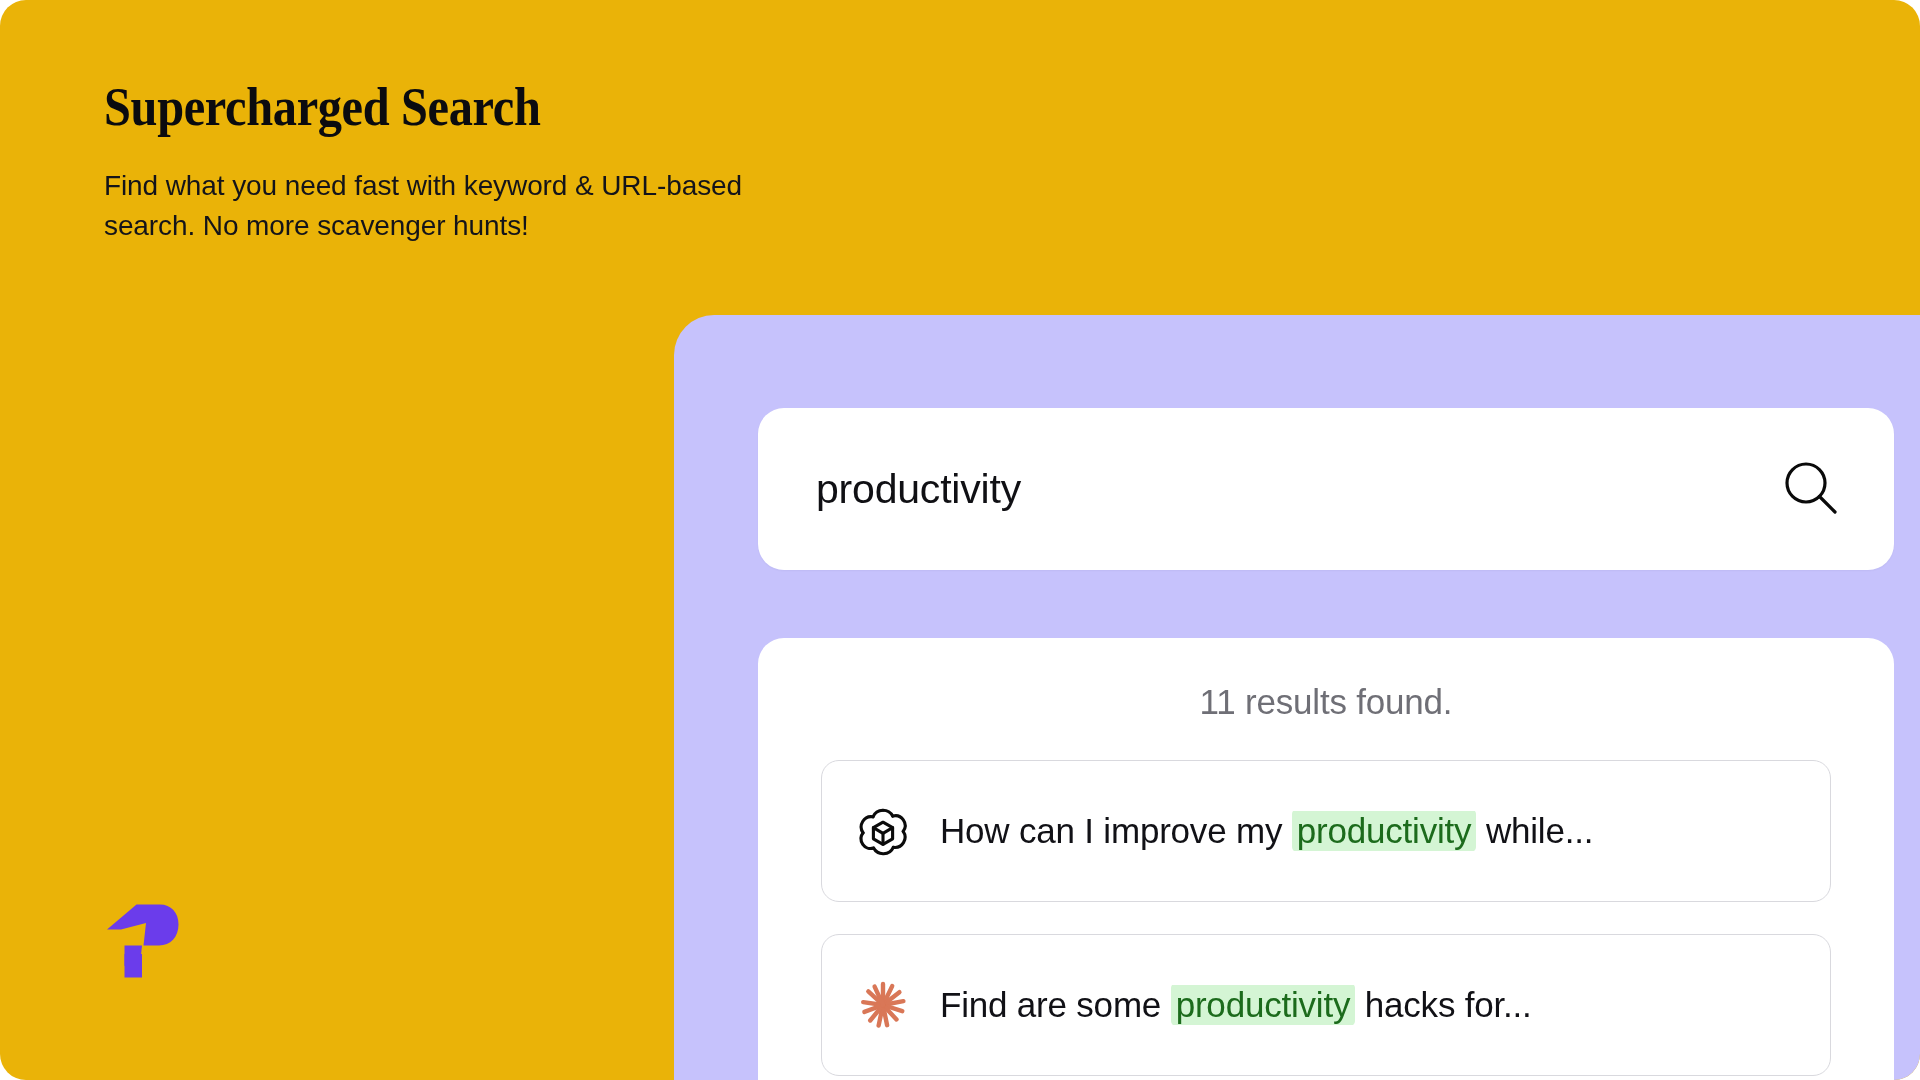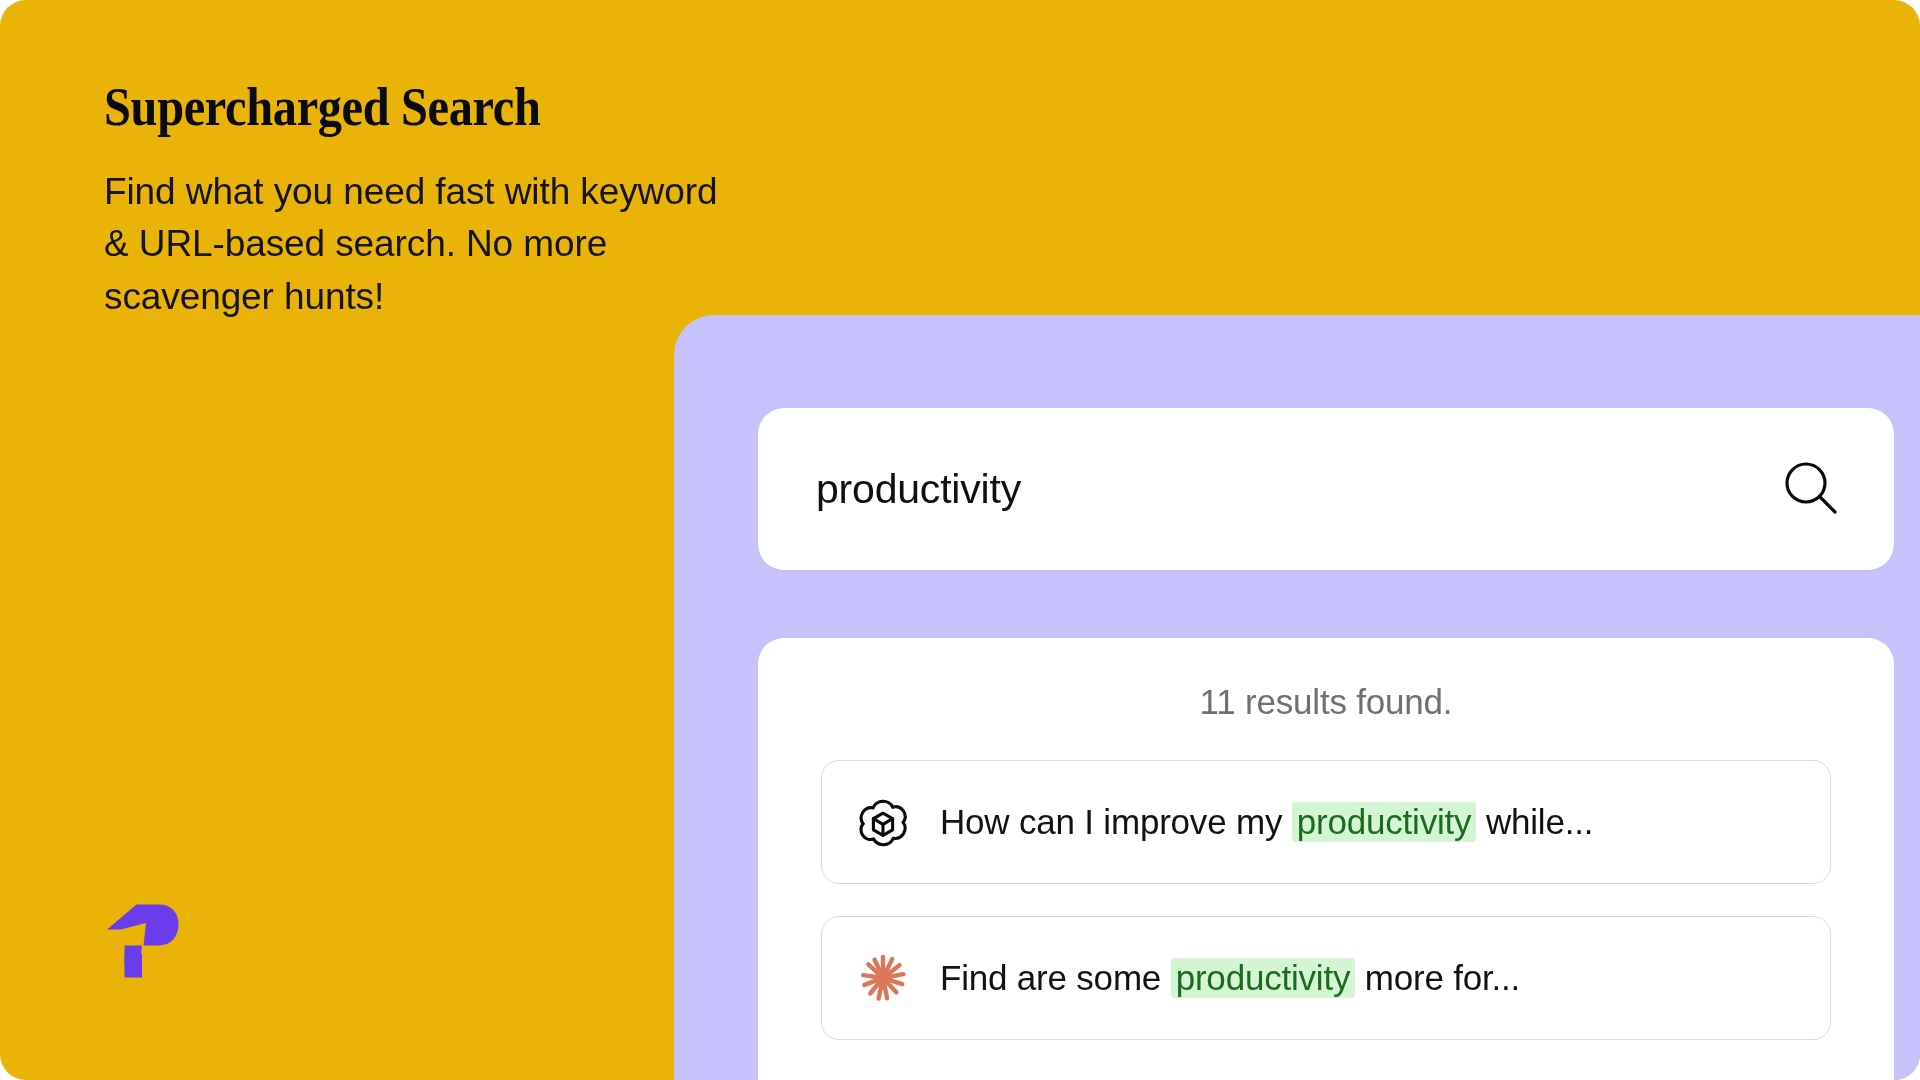--- a/index.html
+++ b/index.html
@@ -39,21 +39,21 @@
     line-height: 1.05;
     letter-spacing: -0.4px;
     color: #0b0b0f;
     transform: scaleX(0.88);
     transform-origin: left center;
     white-space: nowrap;
   }
 
   .hero-sub {
     margin-top: 30px;
-    font-size: 37px;
+    font-size: 28px;
     line-height: 1.42;
     color: #14141a;
     max-width: 640px;
     letter-spacing: -0.1px;
   }
 
   
   .brand-logo {
     position: absolute;
     left: 102px;
@@ -125,21 +125,21 @@
     color: #6f6f76;
     letter-spacing: -0.2px;
     margin-bottom: 38px;
     text-align: center;
   }
 
   .result-item {
     display: flex;
     align-items: center;
     gap: 30px;
-    height: 124px;
+    height: 142px;
     margin: 0 7px 32px 7px;
     padding: 0 34px;
     border: 1.6px solid #d9d9de;
     border-radius: 18px;
     background: #fff;
   }
 
   .result-icon {
     width: 54px;
     height: 54px;
@@ -232,20 +232,20 @@
               <line x1="27" y1="27" x2="22.6" y2="47.6"></line>
               <line x1="27" y1="27" x2="14.2" y2="42.5"></line>
               <line x1="27" y1="27" x2="8.4" y2="33.9"></line>
               <line x1="27" y1="27" x2="7.2" y2="24.1"></line>
               <line x1="27" y1="27" x2="12.3" y2="13.4"></line>
               <line x1="27" y1="27" x2="18.6" y2="8.6"></line>
             </g>
           </svg>
         </span>
         <span class="result-text">
-          <span>Find are some </span><span class="hl">productivity</span><span> more for...</span>
+          <span>Find are some </span><span class="hl">productivity</span><span> hacks for...</span>
         </span>
       </div>
 
     </div>
   </div>
 
 </div>
 
 </body></html>

